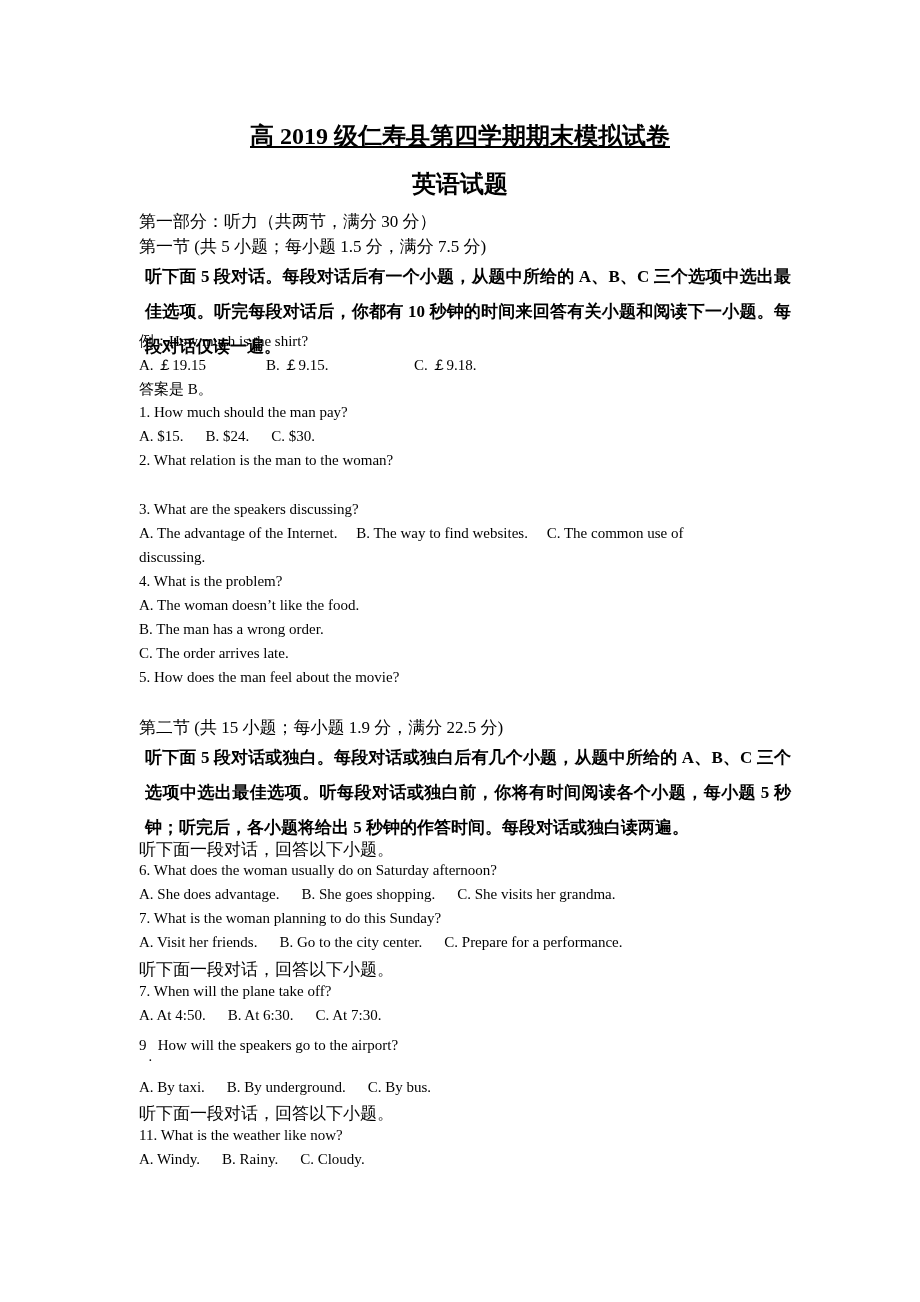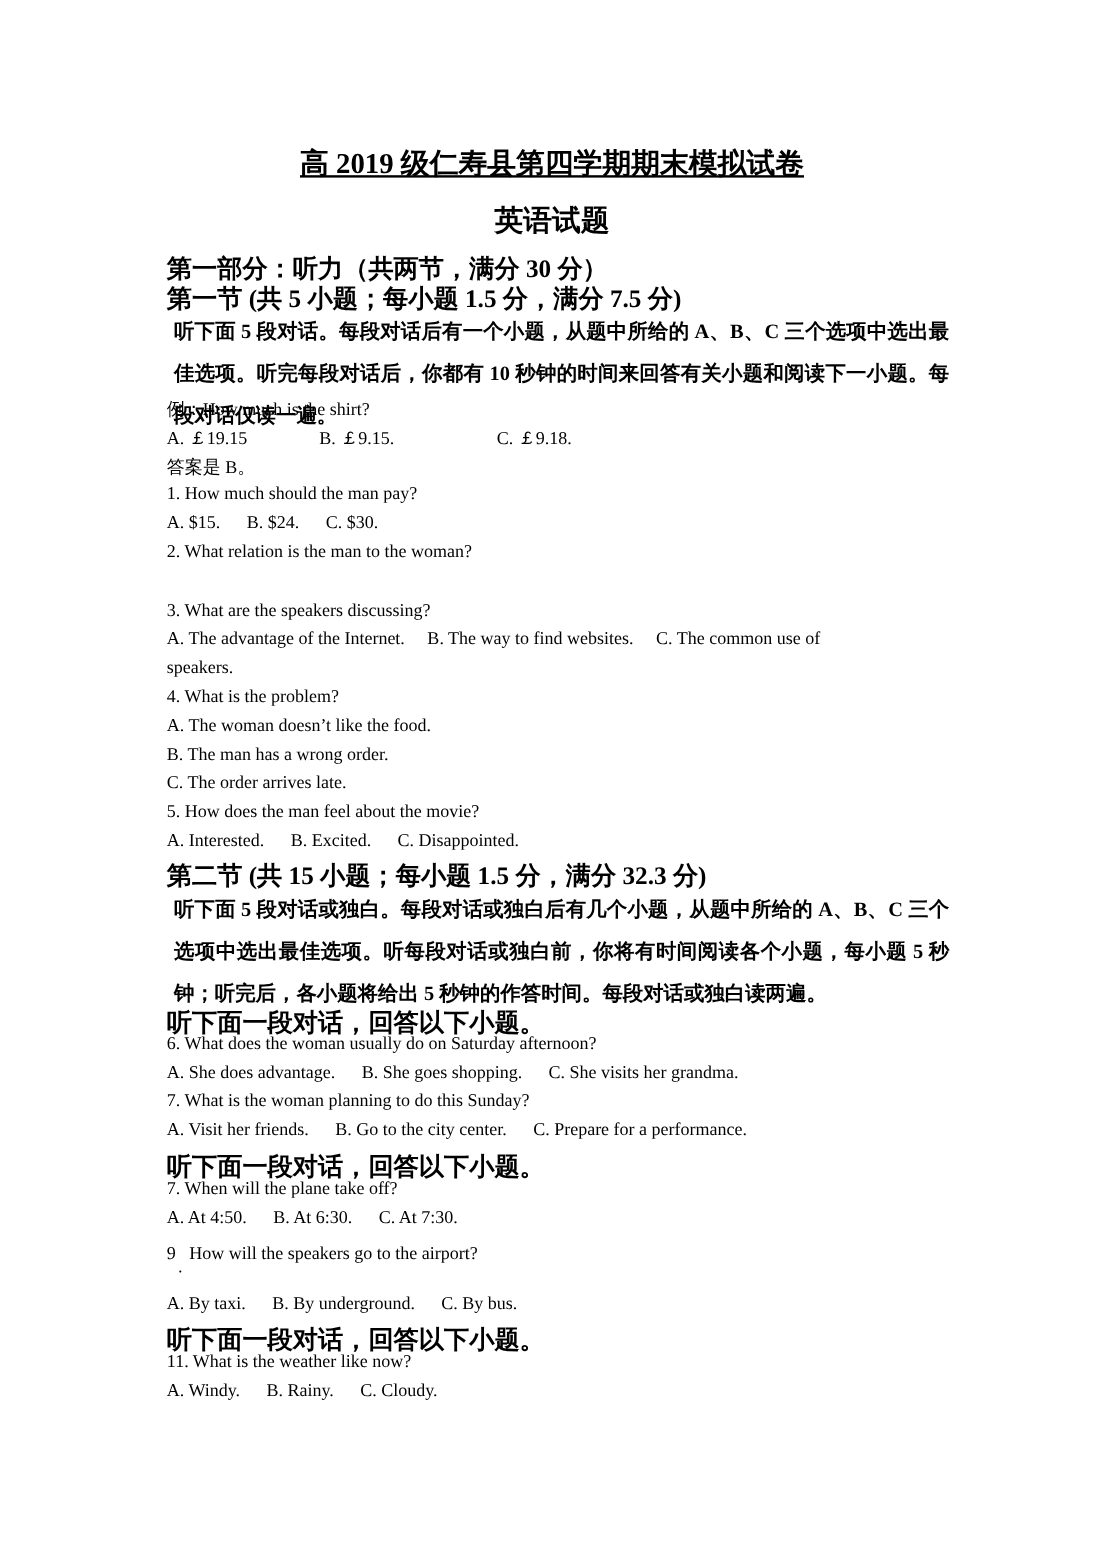--- a/index.html
+++ b/index.html
@@ -2,21 +2,21 @@
 <html><head>
 <meta charset="utf-8">
 <style>
   html, body { margin: 0; padding: 0; background: #ffffff; }
   body { width: 920px; height: 1302px; position: relative; overflow: hidden; color: #000; font-family: "Liberation Serif", "DejaVu Serif", serif; }
   .page { position: absolute; left: 0; top: 0; width: 920px; height: 1302px; }
   .title { position: absolute; left: 0; width: 920px; text-align: center; font-weight: bold; font-size: 24px; }
   .t1 { top: 120px; text-decoration: underline; }
   .t2 { top: 168px; }
   .line { position: absolute; left: 139px; white-space: nowrap; font-size: 15px; }
-  .bold { font-weight: bold; font-size: 21px; }
+  .bold { font-weight: normal; font-size: 17px; }
   .para { position: absolute; left: 145px; width: 646px; font-weight: bold; font-size: 17px; line-height: 35px; text-align: justify; }
   .opt { display: inline-block; margin-right: 22px; }
   .dot { position: absolute; left: 148px; top: 1053px; font-size: 14px; }
 </style>
 </head>
 <body>
 
 <div class="page">
   <div class="title t1">高 2019 级仁寿县第四学期期末模拟试卷</div>
   <div class="title t2">英语试题</div>
@@ -33,33 +33,30 @@
 
   <div class="line" style="top:404px">1. How much should the man pay?</div>
   <div class="line" style="top:428px">
     <span class="opt">A. $15.</span><span class="opt">B. $24.</span><span class="opt">C. $30.</span>
   </div>
 
   <div class="line" style="top:452px">2. What relation is the man to the woman?</div>
 
   <div class="line" style="top:501px">3. What are the speakers discussing?</div>
   <div class="line" style="top:525px;white-space:pre">A. The advantage of the Internet.     B. The way to find websites.     C. The common use of</div>
-  <div class="line" style="top:549px">speakers.</div>
+  <div class="line" style="top:549px">discussing.</div>
 
   <div class="line" style="top:573px">4. What is the problem?</div>
   <div class="line" style="top:597px">A. The woman doesn’t like the food.</div>
   <div class="line" style="top:621px">B. The man has a wrong order.</div>
   <div class="line" style="top:645px">C. The order arrives late.</div>
 
   <div class="line" style="top:669px">5. How does the man feel about the movie?</div>
-  <div class="line" style="top:693px">
-    <span class="opt">A. Interested.</span><span class="opt">B. Excited.</span><span class="opt">C. Disappointed.</span>
-  </div>
 
-  <div class="line bold" style="top:716px">第二节 (共 15 小题；每小题 1.5 分，满分 32.3 分)</div>
+  <div class="line bold" style="top:716px">第二节 (共 15 小题；每小题 1.9 分，满分 22.5 分)</div>
   <div class="para" style="top:740px">听下面 5 段对话或独白。每段对话或独白后有几个小题，从题中所给的 A、B、C 三个选项中选出最佳选项。听每段对话或独白前，你将有时间阅读各个小题，每小题 5 秒钟；听完后，各小题将给出 5 秒钟的作答时间。每段对话或独白读两遍。</div>
   <div class="line bold" style="top:838px">听下面一段对话，回答以下小题。</div>
 
   <div class="line" style="top:862px">6. What does the woman usually do on Saturday afternoon?</div>
   <div class="line" style="top:886px">
     <span class="opt">A. She does advantage.</span><span class="opt">B. She goes shopping.</span><span class="opt">C. She visits her grandma.</span>
   </div>
 
   <div class="line" style="top:910px">7. What is the woman planning to do this Sunday?</div>
   <div class="line" style="top:934px">

